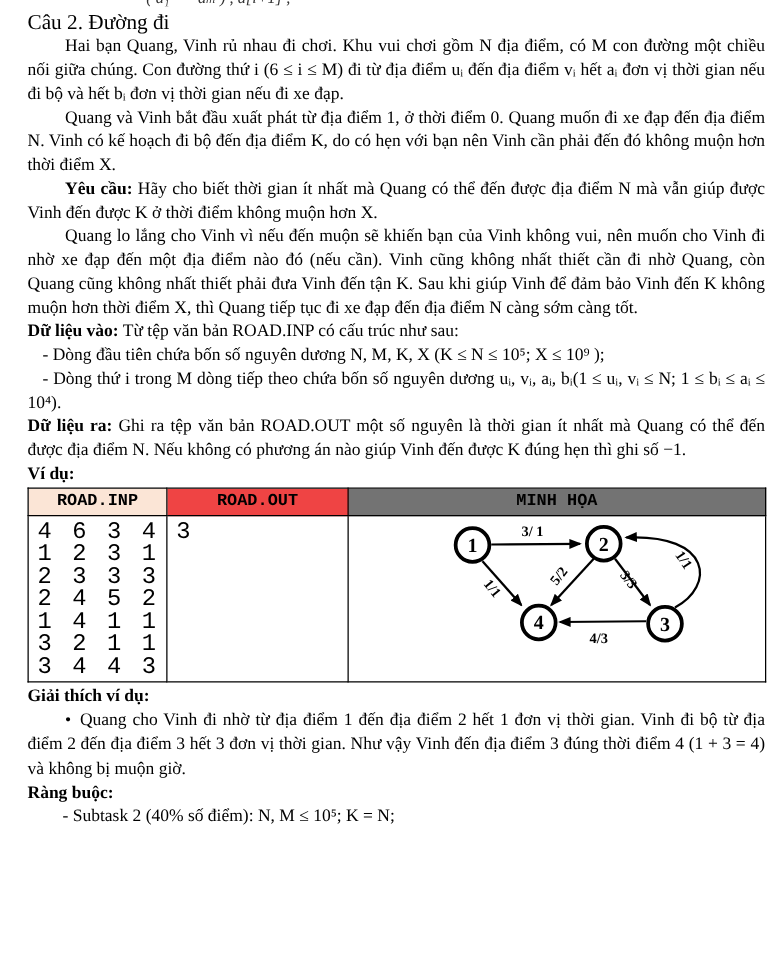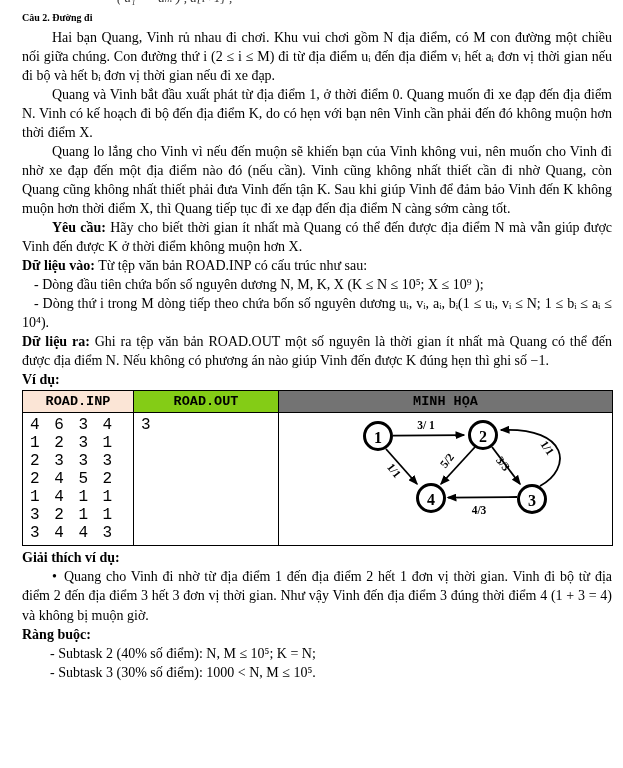--- a/index.html
+++ b/index.html
@@ -6,80 +6,80 @@
   html, body { margin: 0; padding: 0; }
   body {
     width: 623px; height: 768px; overflow: hidden;
     background: #ffffff; color: #000;
     font-family: "Liberation Serif", "DejaVu Serif", serif;
     font-size: 14px;
   }
   .doc { padding: 0 11px 0 22px; }
   .frag { height: 8px; overflow: hidden; }
   .frag span { display: block; margin: -10px 0 0 95px; font-size: 13px; font-style: italic; color: #333; white-space: nowrap; }
-  .title { font-weight: bold; font-size: 10px; line-height: 20px; margin: 0; }
+  .title { font-weight: normal; font-size: 17px; line-height: 20px; margin: 0; }
   p { margin: 0; line-height: 19px; text-align: justify; }
   .ind  { text-indent: 30px; }
   .dash { text-indent: 12px; }
   .sub  { padding-left: 28px; text-align: left; line-height: 19px; }
   b { font-weight: bold; }
   .bul { margin: 0 7px 0 0; }
   
   table.ex { border-collapse: collapse; table-layout: fixed; width: 590px; margin: 1px 0 2px 0; padding-left: 20px; }
   table.ex th, table.ex td { border: 1.7px solid #000; }
   table.ex th {
     height: 22px; padding: 1px 0;
     font-family: "Liberation Mono", "DejaVu Sans Mono", monospace;
     font-size: 13.5px; font-weight: bold; text-align: center;
   }
   td.io {
     vertical-align: top; padding: 3px 7px;
     font-family: "Liberation Mono", "DejaVu Sans Mono", monospace;
-    font-size: 16px; line-height: 18px; word-spacing: 5px;
+    font-size: 19px; line-height: 18px; word-spacing: 5px;
     height: 127px;
   }
   td.fig { padding: 0; vertical-align: top; }
   td.fig svg { display: block; }
   .expl { line-height: 19.2px; }
 </style>
 </head>
 <body>
 
 <div class="doc">
 
   <div class="frag">
     <span>( a₁ · · · aₘ ) ,  a[i+1] ,  · · ·</span>
   </div>
 
   <p class="title">Câu 2. Đường đi</p>
 
-  <p class="ind">Hai bạn Quang, Vinh rủ nhau đi chơi. Khu vui chơi gồm N địa điểm, có M con đường một chiều nối giữa chúng. Con đường thứ i (2 ≤ i ≤ M) đi từ địa điểm uᵢ đến địa điểm vᵢ hết aᵢ đơn vị thời gian nếu đi bộ và hết bᵢ đơn vị thời gian nếu đi xe đạp.</p>
+  <p class="ind">Hai bạn Quang, Vinh rủ nhau đi chơi. Khu vui chơi gồm N địa điểm, có M con đường một chiều nối giữa chúng. Con đường thứ i (6 ≤ i ≤ M) đi từ địa điểm uᵢ đến địa điểm vᵢ hết aᵢ đơn vị thời gian nếu đi bộ và hết bᵢ đơn vị thời gian nếu đi xe đạp.</p>
   <p class="ind">Quang và Vinh bắt đầu xuất phát từ địa điểm 1, ở thời điểm 0. Quang muốn đi xe đạp đến địa điểm N. Vinh có kế hoạch đi bộ đến địa điểm K, do có hẹn với bạn nên Vinh cần phải đến đó không muộn hơn thời điểm X.</p>
+  <p class="ind"><b>Yêu cầu:</b><span> Hãy cho biết thời gian ít nhất mà Quang có thể đến được địa điểm N mà vẫn giúp được Vinh đến được K ở thời điểm không muộn hơn X.</span></p>
+
   <p class="ind">Quang lo lắng cho Vinh vì nếu đến muộn sẽ khiến bạn của Vinh không vui, nên muốn cho Vinh đi nhờ xe đạp đến một địa điểm nào đó (nếu cần). Vinh cũng không nhất thiết cần đi nhờ Quang, còn Quang cũng không nhất thiết phải đưa Vinh đến tận K. Sau khi giúp Vinh để đảm bảo Vinh đến K không muộn hơn thời điểm X, thì Quang tiếp tục đi xe đạp đến địa điểm N càng sớm càng tốt.</p>
-
-  <p class="ind"><b>Yêu cầu:</b><span> Hãy cho biết thời gian ít nhất mà Quang có thể đến được địa điểm N mà vẫn giúp được Vinh đến được K ở thời điểm không muộn hơn X.</span></p>
 
   <p><b>Dữ liệu vào:</b><span> Từ tệp văn bản ROAD.INP có cấu trúc như sau:</span></p>
   <p class="dash">- Dòng đầu tiên chứa bốn số nguyên dương N, M, K, X (K ≤ N ≤ 10⁵; X ≤ 10⁹ );</p>
   <p class="dash">- Dòng thứ i trong M dòng tiếp theo chứa bốn số nguyên dương uᵢ, vᵢ, aᵢ, bᵢ(1 ≤ uᵢ, vᵢ ≤ N; 1 ≤ bᵢ ≤ aᵢ ≤ 10⁴).</p>
 
   <p><b>Dữ liệu ra:</b><span> Ghi ra tệp văn bản ROAD.OUT một số nguyên là thời gian ít nhất mà Quang có thể đến được địa điểm N. Nếu không có phương án nào giúp Vinh đến được K đúng hẹn thì ghi số −1.</span></p>
 
   <p><b>Ví dụ:</b></p>
 
   <table class="ex">
     <colgroup>
       <col style="width:111px">
         <col style="width:145px">
         <col style="width:334px">
     </colgroup>
     <tbody>
         <tr>
       <th style="background: rgb(251, 229, 214);">ROAD.INP</th>
-      <th style="background: #84cc16;">ROAD.OUT</th>
+      <th style="background: #ef4444;">ROAD.OUT</th>
       <th style="background: #737373;">MINH HỌA</th>
     </tr>
     <tr>
       <td class="io">
         <div>4 6 3 4</div>
         <div>1 2 3 1</div>
         <div>2 3 3 3</div>
         <div>2 4 5 2</div>
         <div>1 4 1 1</div>
         <div>3 2 1 1</div>
@@ -122,15 +122,14 @@
       </td>
     </tr>
   </tbody>
     </table>
 
   <p class="expl"><b>Giải thích ví dụ:</b></p>
   <p class="ind expl"><span class="bul">•</span><span>Quang cho Vinh đi nhờ từ địa điểm 1 đến địa điểm 2 hết 1 đơn vị thời gian. Vinh đi bộ từ địa điểm 2 đến địa điểm 3 hết 3 đơn vị thời gian. Như vậy Vinh đến địa điểm 3 đúng thời điểm 4 (1 + 3 = 4) và không bị muộn giờ.</span></p>
 
   <p class="expl"><b>Ràng buộc:</b></p>
   <p class="sub expl">- Subtask 2 (40% số điểm): N, M ≤ 10⁵; K = N;</p>
-  <p class="sub expl">- Subtask 3 (30% số điểm): 1000 &lt; N, M ≤ 10⁵.</p>
 
 </div>
 
 </body></html>

